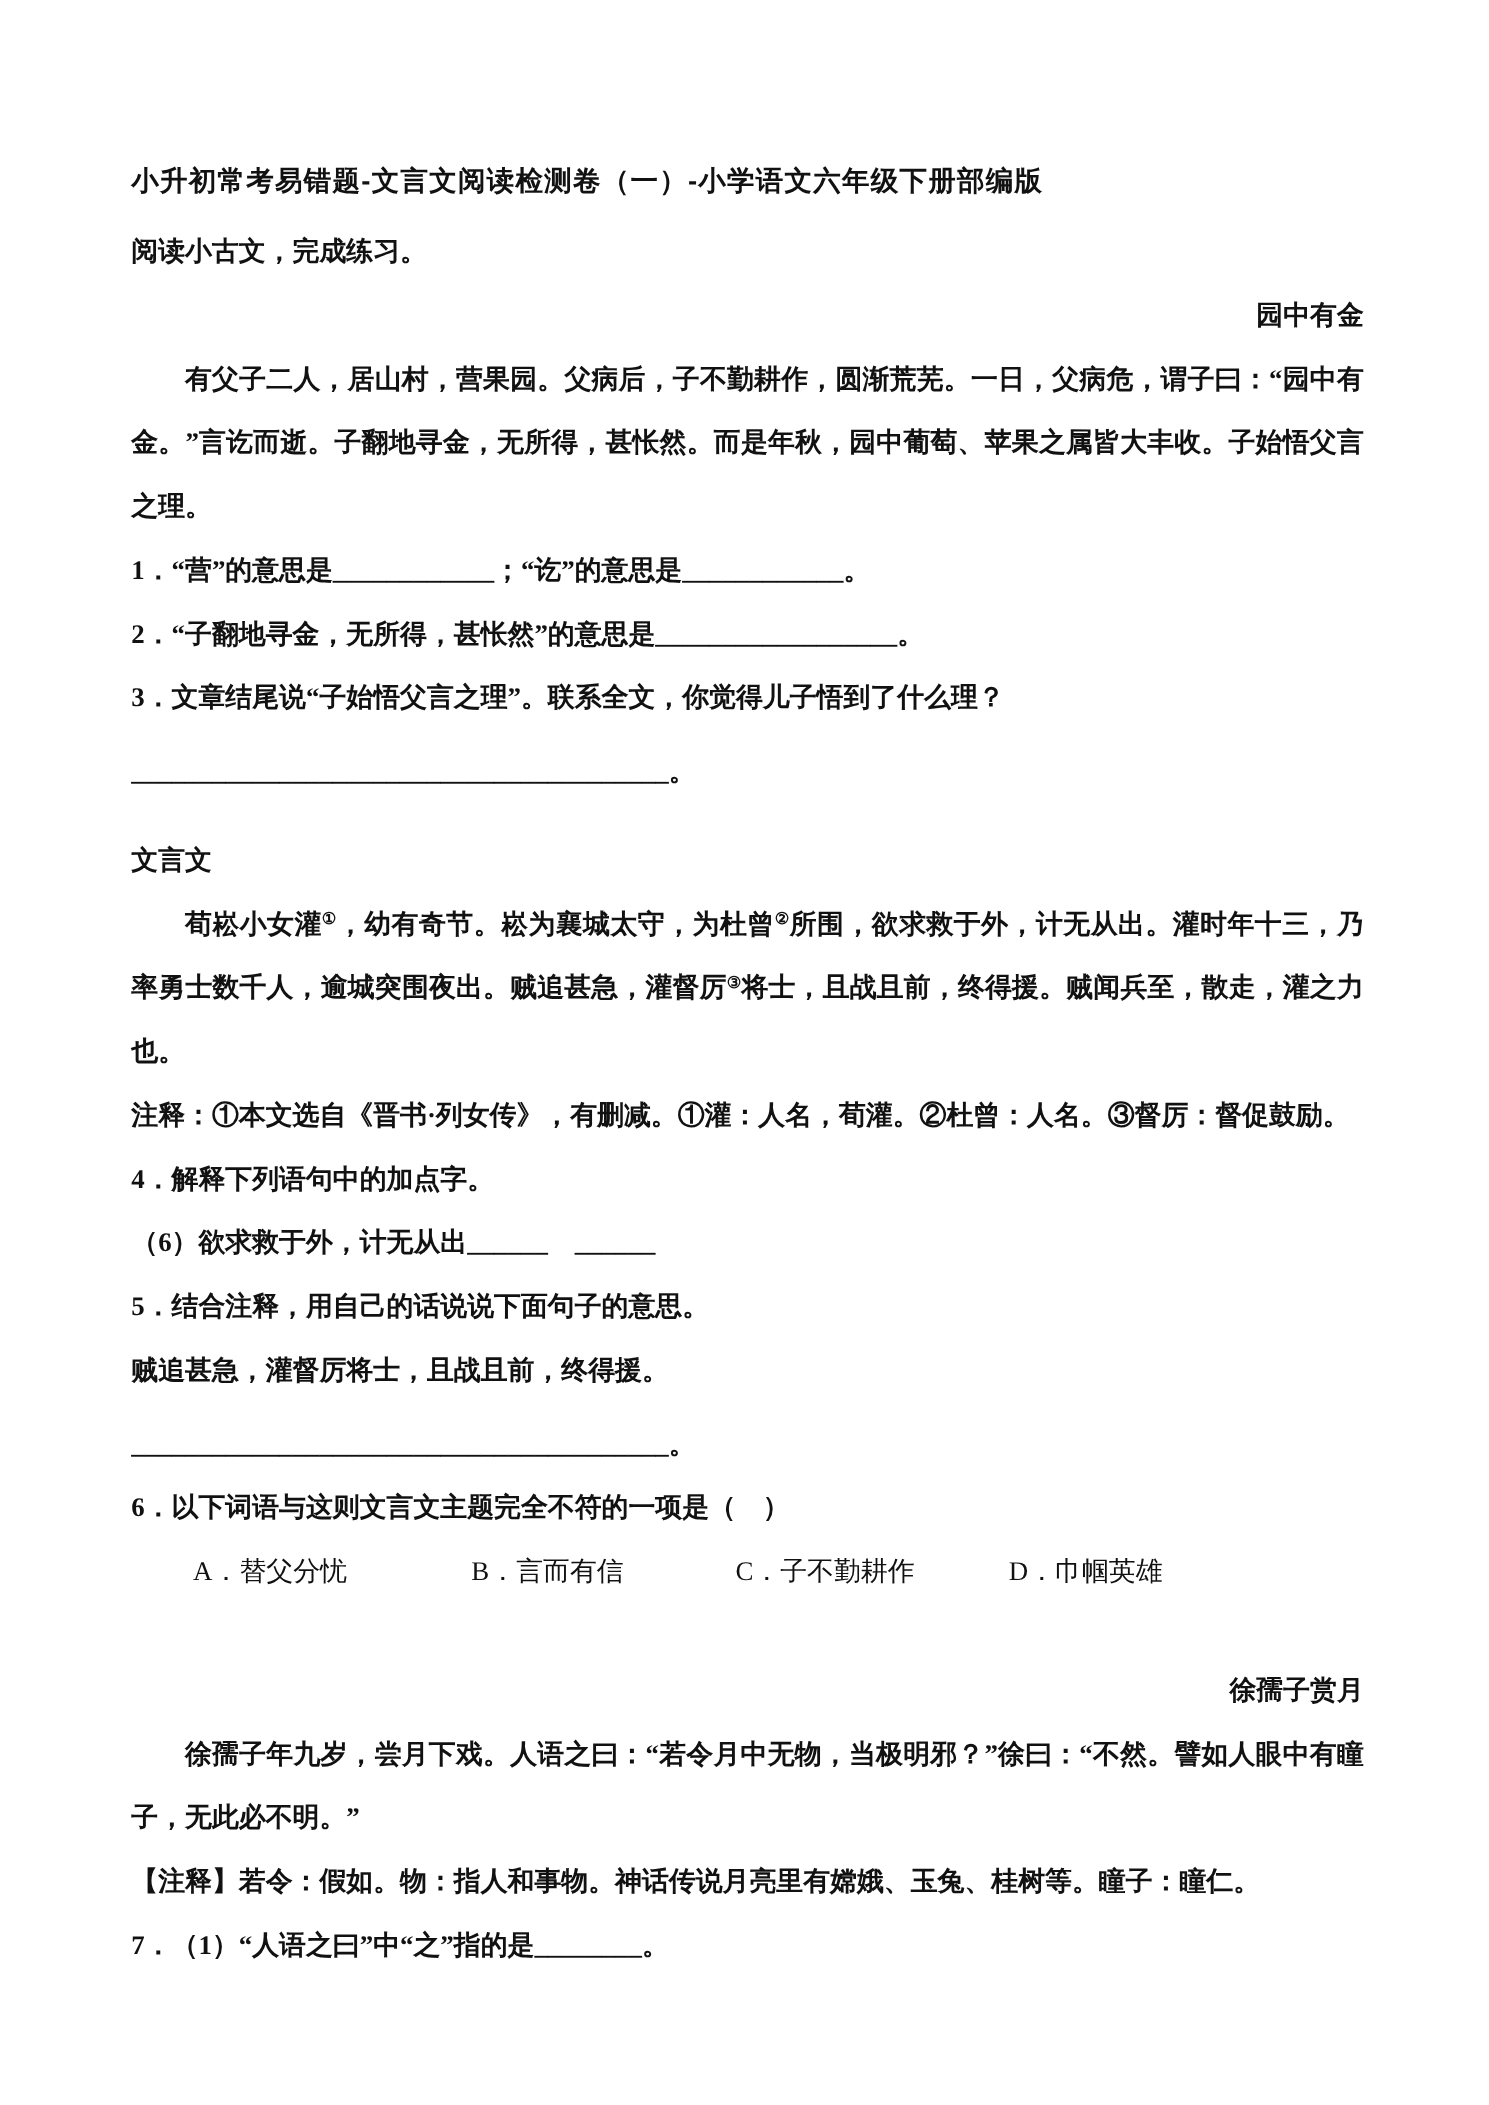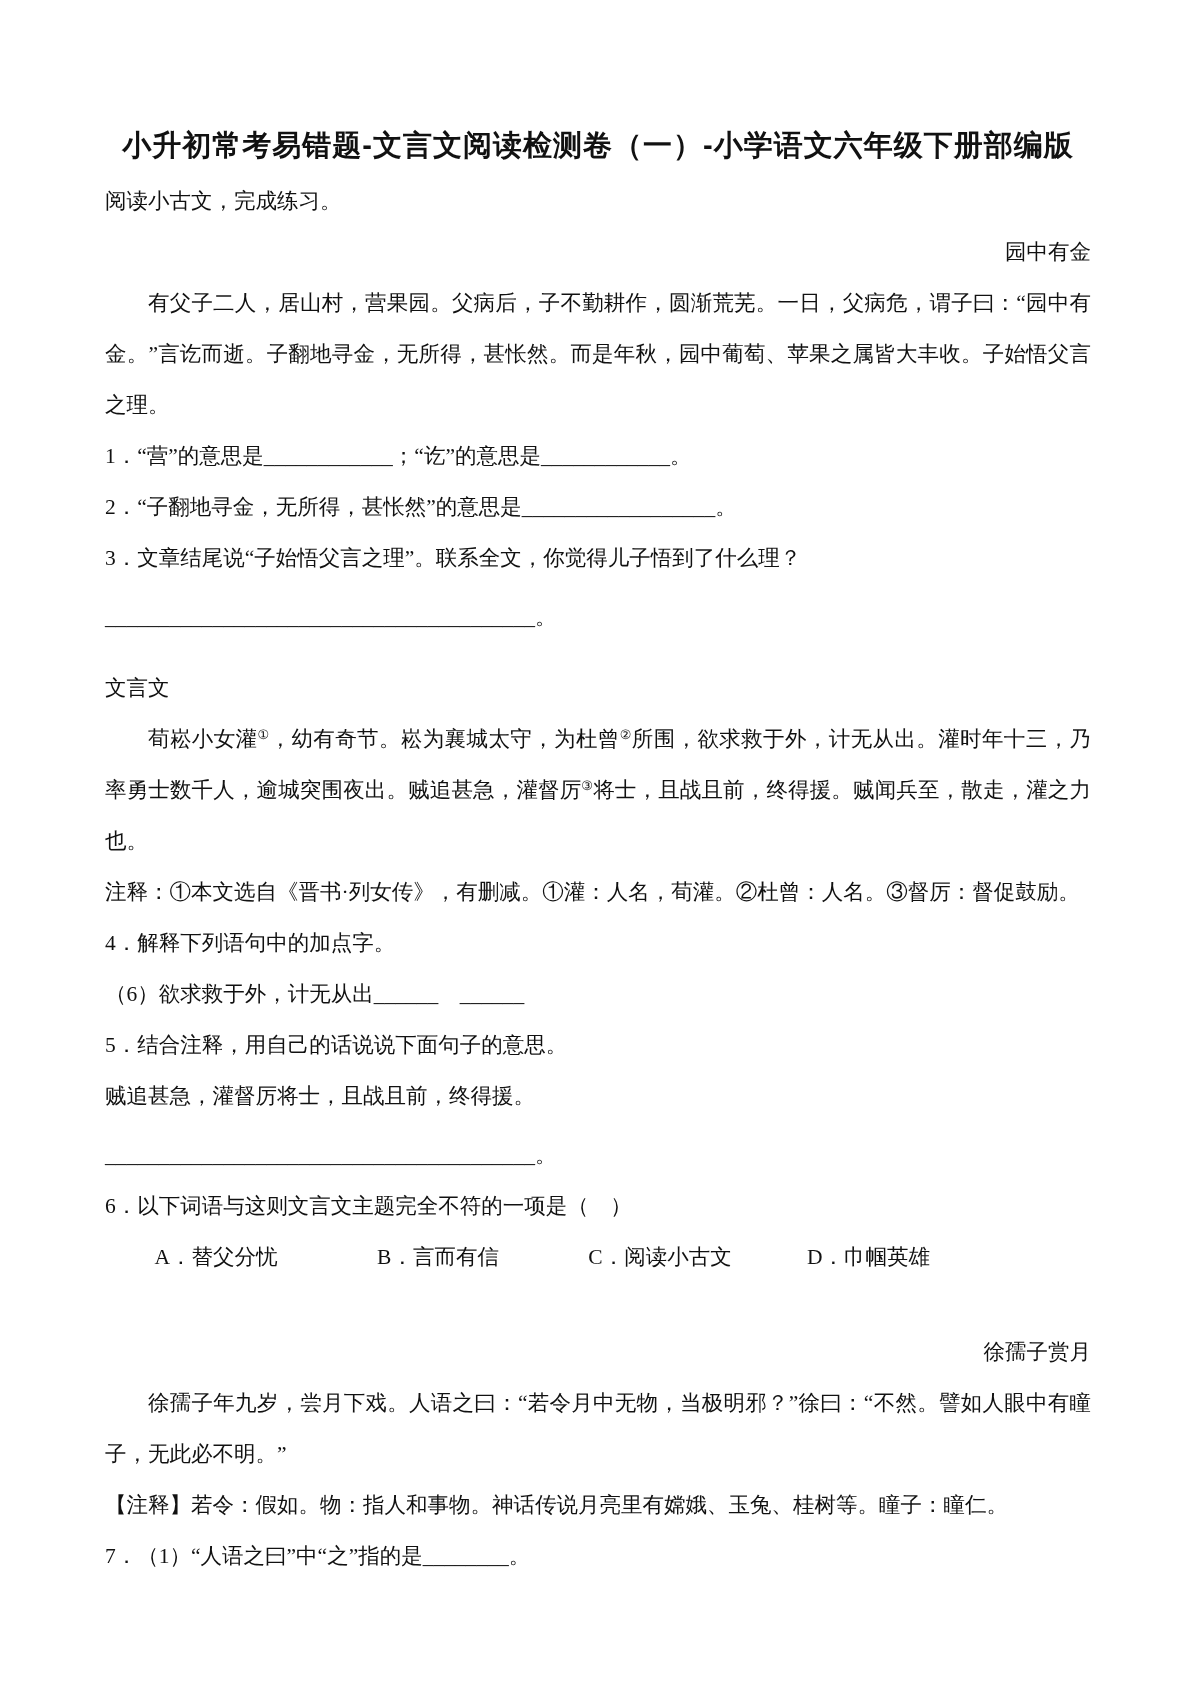--- a/index.html
+++ b/index.html
@@ -9,26 +9,25 @@
     height: 1684px;
     box-sizing: border-box;
     background: #ffffff;
     color: #111111;
     font-family: "Liberation Serif", "DejaVu Serif", serif;
     font-size: 21.5px;
     line-height: 51px;
     padding: 124px 100px 0 105px;
     overflow: hidden;
   }
-  p { margin: 0; }
+  p { margin: 0; font-weight: bold; }
   .doc-title {
     font-family: "Liberation Sans", "DejaVu Sans", sans-serif;
-    font-size: 29px;
+    font-size: 22px;
     font-weight: bold;
-    text-align: center;
     line-height: 42px;
     margin-bottom: 10px;
     letter-spacing: 1px;
   }
   .center { text-align: right; }
   .passage { text-align: justify; text-indent: 2em; }
   .answer-line { margin-top: 8px; letter-spacing: 0; }
   .spacer-sm { height: 20px; }
   .spacer-lg { height: 44px; }
   .options-row { display: flex; text-align: center; }
@@ -74,21 +73,21 @@
 
   <p>贼追甚急，灌督厉将士，且战且前，终得援。</p>
 
   <p class="answer-line">________________________________________。</p>
 
   <p>6．以下词语与这则文言文主题完全不符的一项是（　）</p>
 
   <div class="options-row">
     <span class="opt">A．替父分忧</span>
     <span class="opt">B．言而有信</span>
-    <span class="opt">C．阅读小古文</span>
+    <span class="opt">C．子不勤耕作</span>
     <span class="opt">D．巾帼英雄</span>
   </div>
 
   <div class="spacer-lg"></div>
 
   <p class="center">徐孺子赏月</p>
 
   <p class="passage">徐孺子年九岁，尝月下戏。人语之曰：“若令月中无物，当极明邪？”徐曰：“不然。譬如人眼中有瞳子，无此必不明。”</p>
 
   <p>【注释】若令：假如。物：指人和事物。神话传说月亮里有嫦娥、玉兔、桂树等。瞳子：瞳仁。</p>

